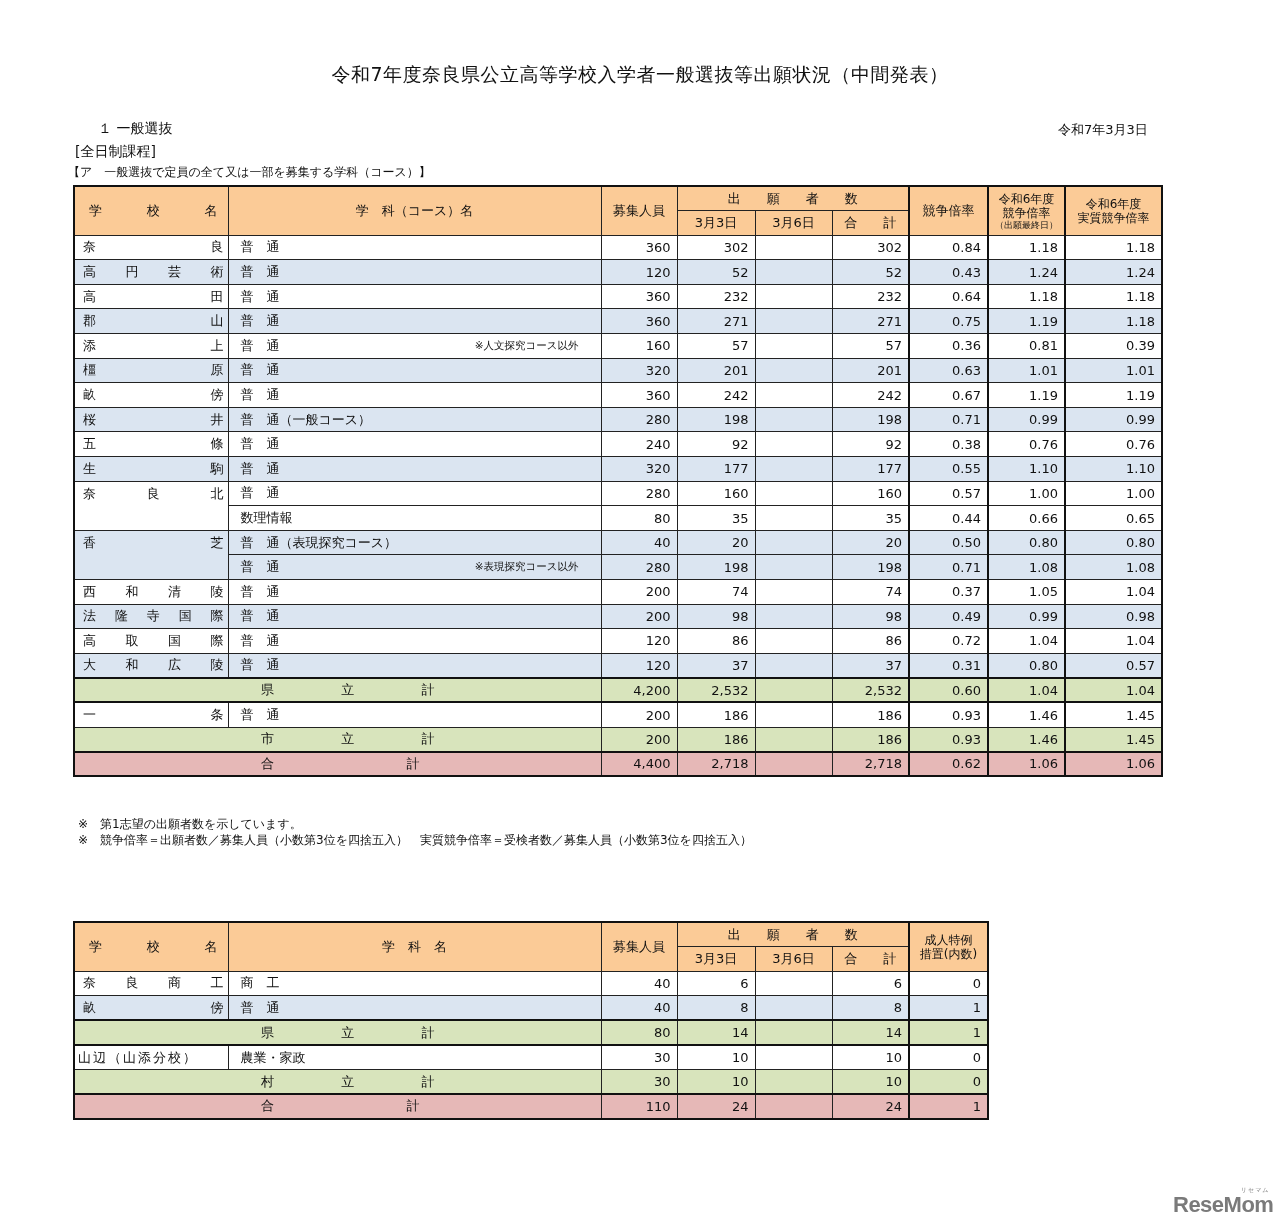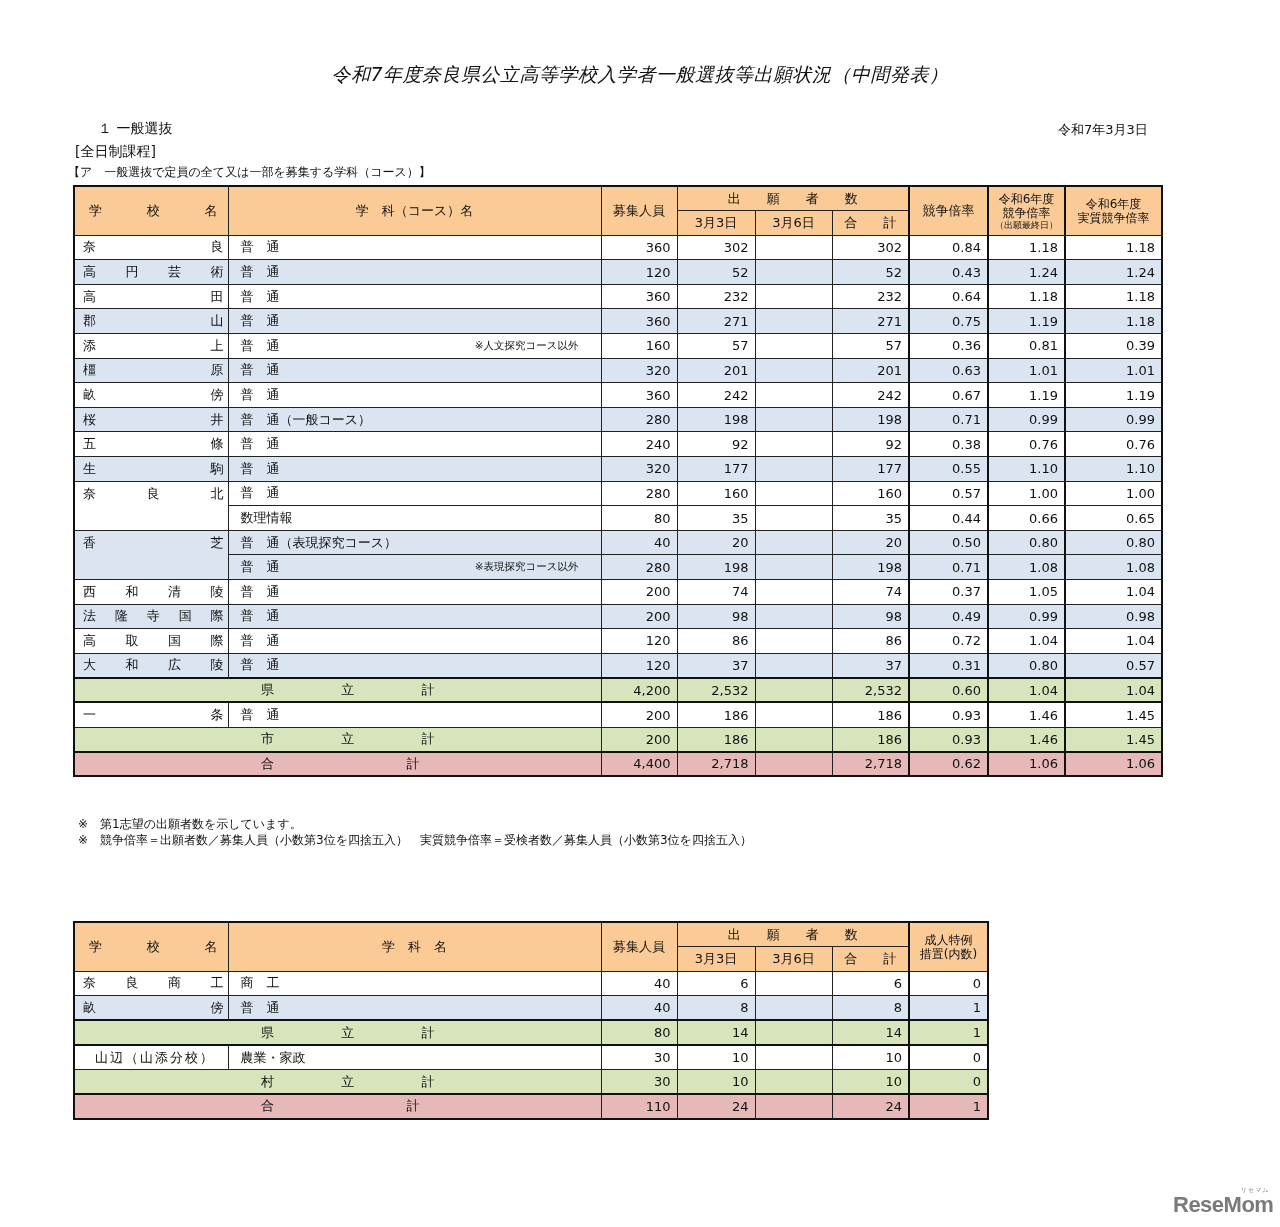--- a/index.html
+++ b/index.html
@@ -1,17 +1,17 @@
 <!DOCTYPE html>
 <html><head>
 <meta charset="utf-8">
 <style>
   html, body { margin: 0; padding: 0; background: #ffffff; }
   body { width: 1280px; height: 1227px; position: relative; font-family: "DejaVu Sans", "Liberation Sans", sans-serif; color: #111; overflow: hidden; }
-  .title { position: absolute; left: 0; width: 1280px; top: 62px; text-align: center; font-size: 19px; letter-spacing: 0.5px; font-style: italic; }
+  .title { position: absolute; left: 0; width: 1280px; top: 62px; text-align: center; font-size: 19px; letter-spacing: 0.5px; }
   .abs { position: absolute; font-size: 13px; white-space: nowrap; }
   table.t { position: absolute; border-collapse: collapse; table-layout: fixed; border: 2.5px solid #111; font-size: 13px; }
   table.t td, table.t th { border: 1px solid #222; padding: 0 6px; height: 24.6px; box-sizing: border-box; white-space: nowrap; overflow: hidden; font-weight: normal; }
   table.t th { background: #fbcb97; text-align: center; }
   .hdr-row1 th { height: 25px; }
   .hdr-row2 th { height: 25px; margin-top: 17px; }
   .bold-left { border-left: 2px solid #111 !important; }
   .bold-top { border-top: 2.5px solid #111 !important; }
   .num { text-align: right; }
   .school { display: flex; justify-content: space-between; padding: 0 4px 0 8px; }
@@ -510,21 +510,21 @@
             <span>計</span>
           </div>
         </td>
         <td class="num bold-top">80</td>
         <td class="num bold-top">14</td>
         <td class="num bold-top"></td>
         <td class="num bold-top">14</td>
         <td class="num bold-left bold-top">1</td>
       </tr>
       <tr class="r-white">
-        <td class="bold-top" style="padding: 0px;"><span style="padding-left: 20px; letter-spacing: 2px;">山辺（山添分校）</span></td>
+        <td class="bold-top" style="padding: 0px;"><span style="padding-left: 3px; letter-spacing: 2px;">山辺（山添分校）</span></td>
         <td class="dept bold-top">農業・家政</td>
         <td class="num bold-top">30</td>
         <td class="num bold-top">10</td>
         <td class="num bold-top"></td>
         <td class="num bold-top">10</td>
         <td class="num bold-left bold-top">0</td>
       </tr>
       <tr class="r-green">
         <td colspan="2">
           <div style="display: flex; justify-content: space-between; padding: 0px 160px 0px 180px;">

